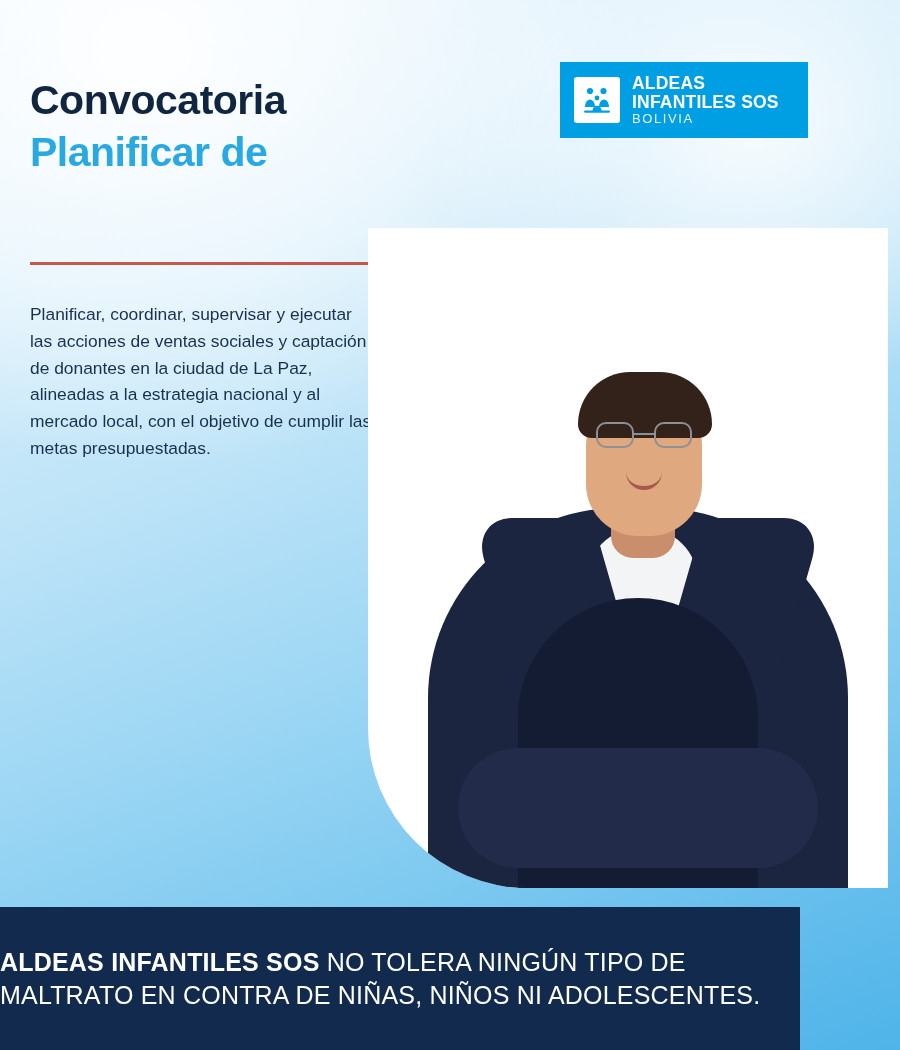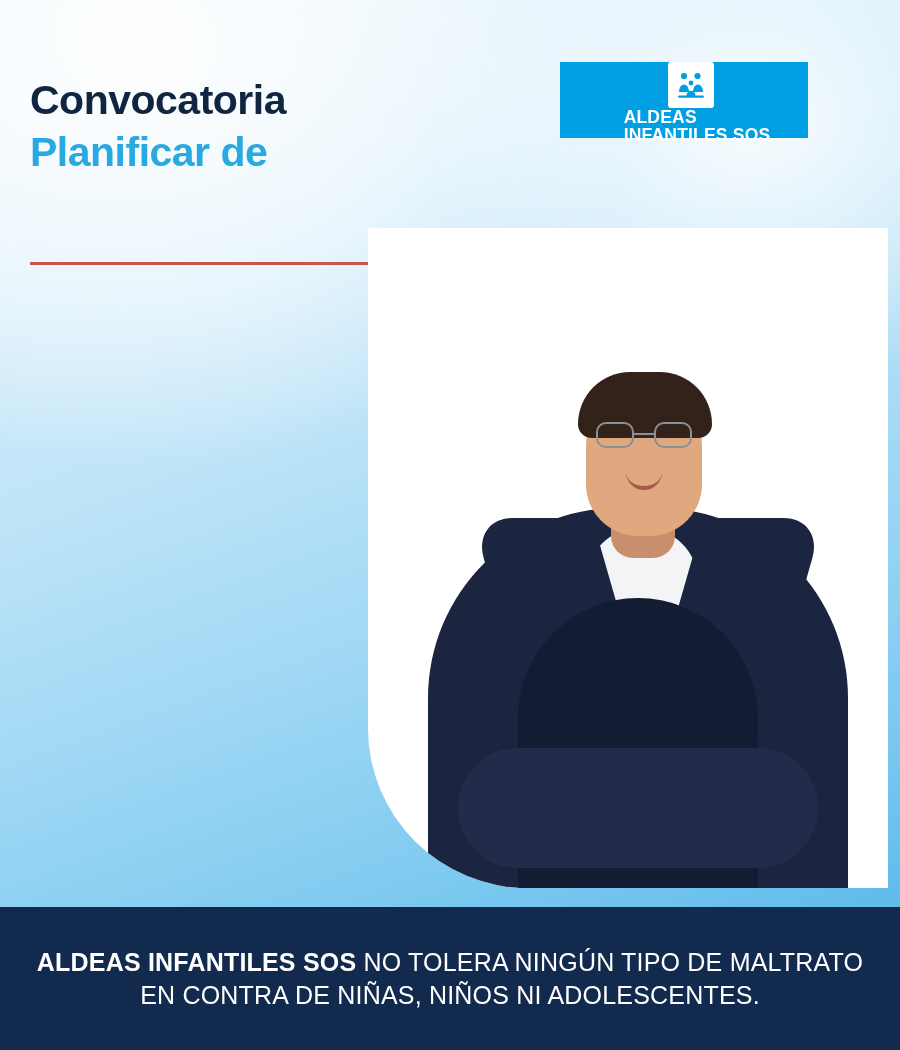--- a/index.html
+++ b/index.html
@@ -42,21 +42,20 @@
     position: absolute;
     left: 560px;
     top: 62px;
     width: 248px;
     height: 76px;
     background: #009fe3;
     display: flex;
     align-items: center;
     padding-left: 14px;
     box-sizing: border-box;
-    flex-direction: column;
   }
   .logo-mark {
     width: 46px;
     height: 46px;
     background: #ffffff;
     border-radius: 3px;
     display: flex;
     align-items: center;
     justify-content: center;
     flex: 0 0 auto;
@@ -288,27 +287,26 @@
     height: 14px;
     border-bottom: 4px solid #a8594f;
     border-radius: 0 0 20px 20px;
   }
 
   
   .footer {
     position: absolute;
     left: 0;
     bottom: 0;
-    width: 900px;
+    width: 800px;
     height: 143px;
     background: #122a4d;
     display: flex;
     align-items: center;
     justify-content: center;
-    text-align: center;
   }
   .footer-text {
     color: #ffffff;
     font-size: 25px;
     line-height: 1.32;
     letter-spacing: 0.2px;
     max-width: 830px;
   }
   .footer-text b { font-weight: bold; }
 </style>
@@ -337,20 +335,21 @@
       <span class="logo-l3">BOLIVIA</span>
     </div>
   </div>
 
   <div class="headline">
     <span class="h-line1">Convocatoria</span>
     <span class="h-line2">Planificar de</span>
   </div>
   <div class="rule"></div>
 
+  <p class="desc">Planificar, coordinar, supervisar y ejecutar las acciones de ventas sociales y captación de donantes en la ciudad de La Paz, alineadas a la estrategia nacional y al mercado local, con el objetivo de cumplir las metas presupuestadas.</p>
 
 
   <div class="photo-panel">
     <div class="person">
       <div class="hair"></div>
       <div class="suit"></div>
       <div class="shirt"></div>
       <div class="lapel-l"></div>
       <div class="lapel-r"></div>
       <div class="suit-shadow"></div>

